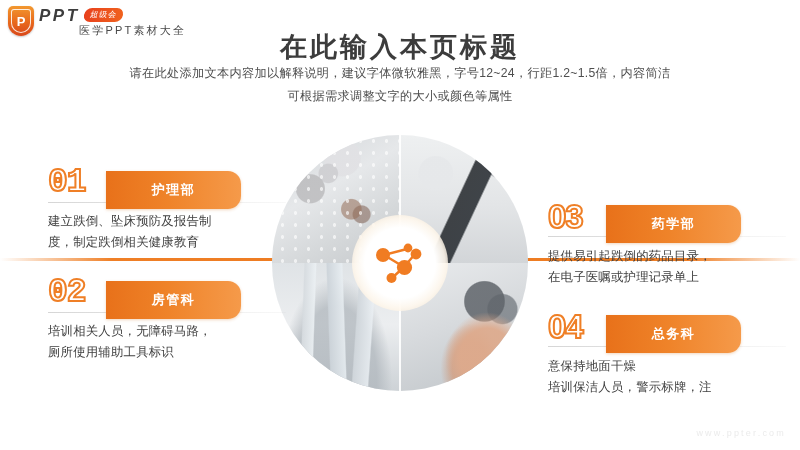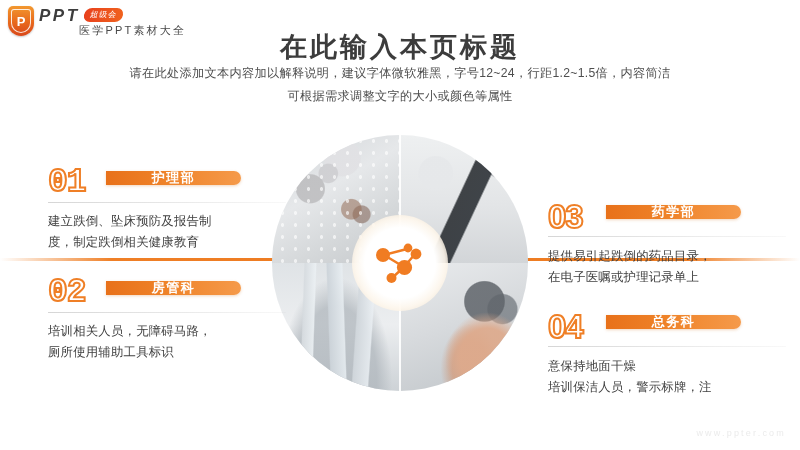--- a/index.html
+++ b/index.html
@@ -138,21 +138,21 @@
   .item-r{left:548px;margin-top:34px;}
   .item-1{top:168px;}
   .item-2{top:278px;}
   .head{position:relative;height:36px;}
   .num{
     position:absolute;left:0;top:-2px;z-index:3;
     font-size:33px;font-weight:bold;line-height:1;letter-spacing:-1px;
     color:transparent;-webkit-text-stroke:2px #ef7f26;
   }
   .pill{
-    position:absolute;left:58px;top:3px;height:14px;width:135px;
+    position:absolute;left:58px;top:3px;height:38px;width:135px;
     border-radius:0 13px 13px 0;
     background:linear-gradient(90deg,#e8711a 0%,#ef8329 46%,#f59a4a 100%);
     display:flex;align-items:center;justify-content:center;
     color:#ffffff;font-size:13px;font-weight:bold;letter-spacing:1.5px;
     z-index:2;box-shadow:0 1px 3px rgba(210,120,40,.3);
   }
   .rule{
     position:absolute;left:0;top:34px;width:238px;height:1px;
     background:linear-gradient(90deg,rgba(200,200,200,.75),rgba(200,200,200,.12));
   }

